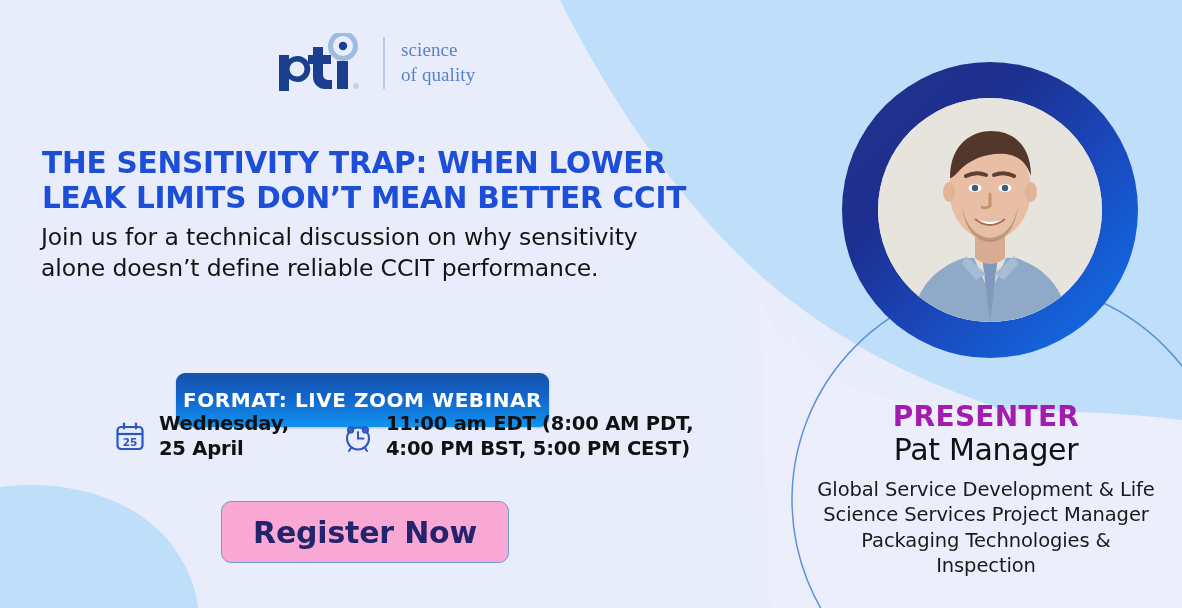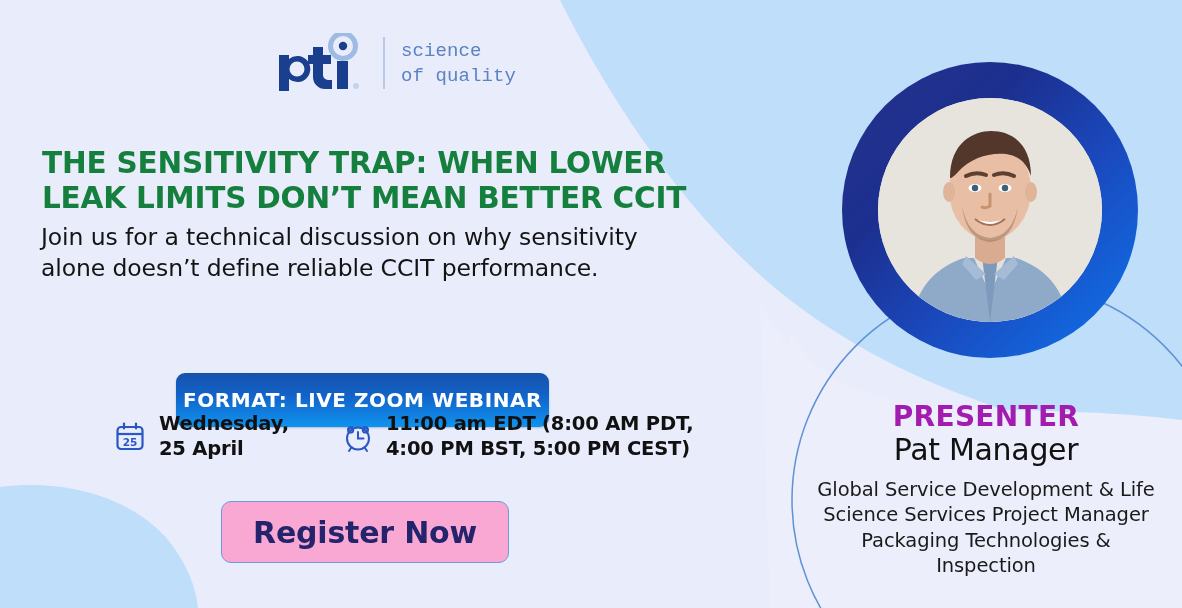--- a/index.html
+++ b/index.html
@@ -14,34 +14,34 @@
   
   #bg { position:absolute; inset:0; width:1182px; height:608px; }
 
   
   .logo-wrap {
     position:absolute; left:275px; top:33px;
     display:flex; align-items:center; gap:16px;
   }
   .logo-mark { position:relative; width:92px; height:60px; }
   .logo-tag {
-    font-family:Liberation Mono, monospace;
+    font-family:Liberation Serif, serif;
     font-size:19px; line-height:1.32;
     color:#5b82c4; letter-spacing:.1px;
     padding-left:16px;
     border-left:2px solid #b9c9e8;
-    height:52px; display:flex; flex-direction:column; justify-content:flex-end;
+    height:52px; display:flex; flex-direction:column; justify-content:flex-start;
   }
 
   
   .headline {
     position:absolute; left:42px; top:146px; width:660px;
     font-family:"DejaVu Sans", sans-serif;
     font-weight:bold; font-size:29.5px; line-height:1.18;
-    color:#15803d; letter-spacing:-0.2px;
+    color:#1d4ed8; letter-spacing:-0.2px;
   }
   .subhead {
     position:absolute; left:41px; top:222px; width:680px;
     font-size:23.5px; line-height:1.33; color:#141414;
     letter-spacing:-0.1px;
   }
 
   .format-btn {
     position:absolute; left:176px; top:325px;
     width:373px; height:54px; border-radius:9px;

